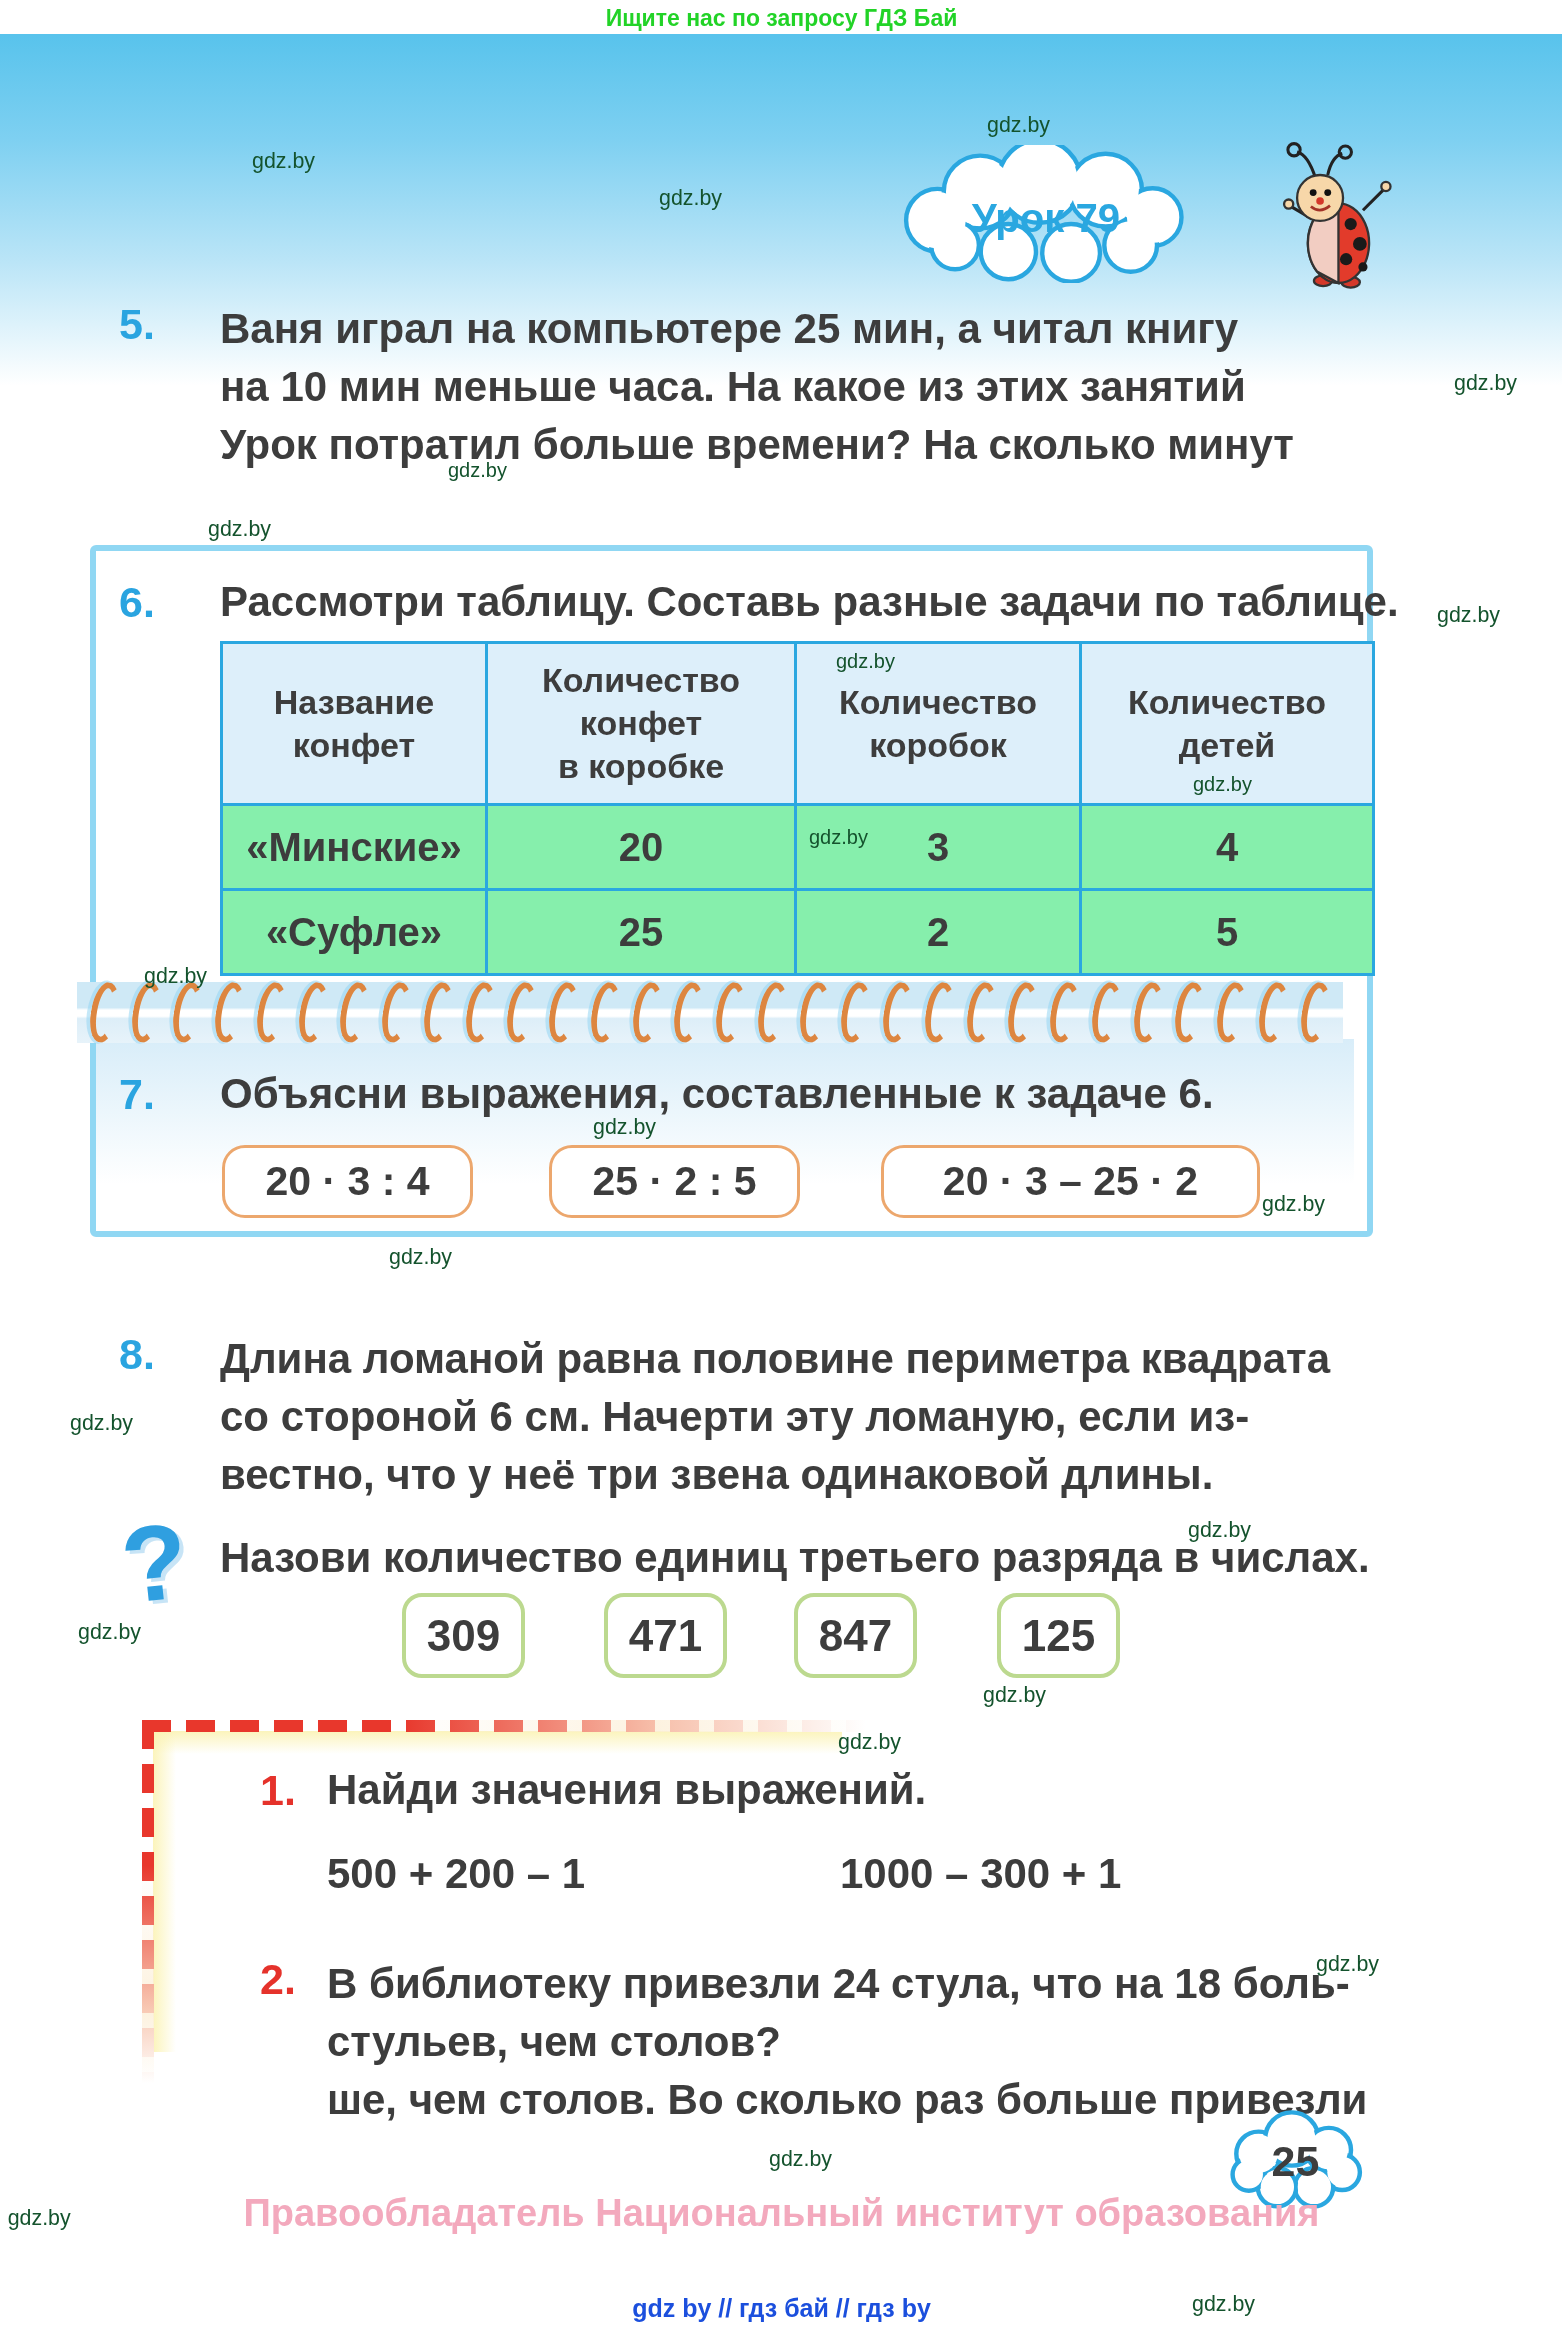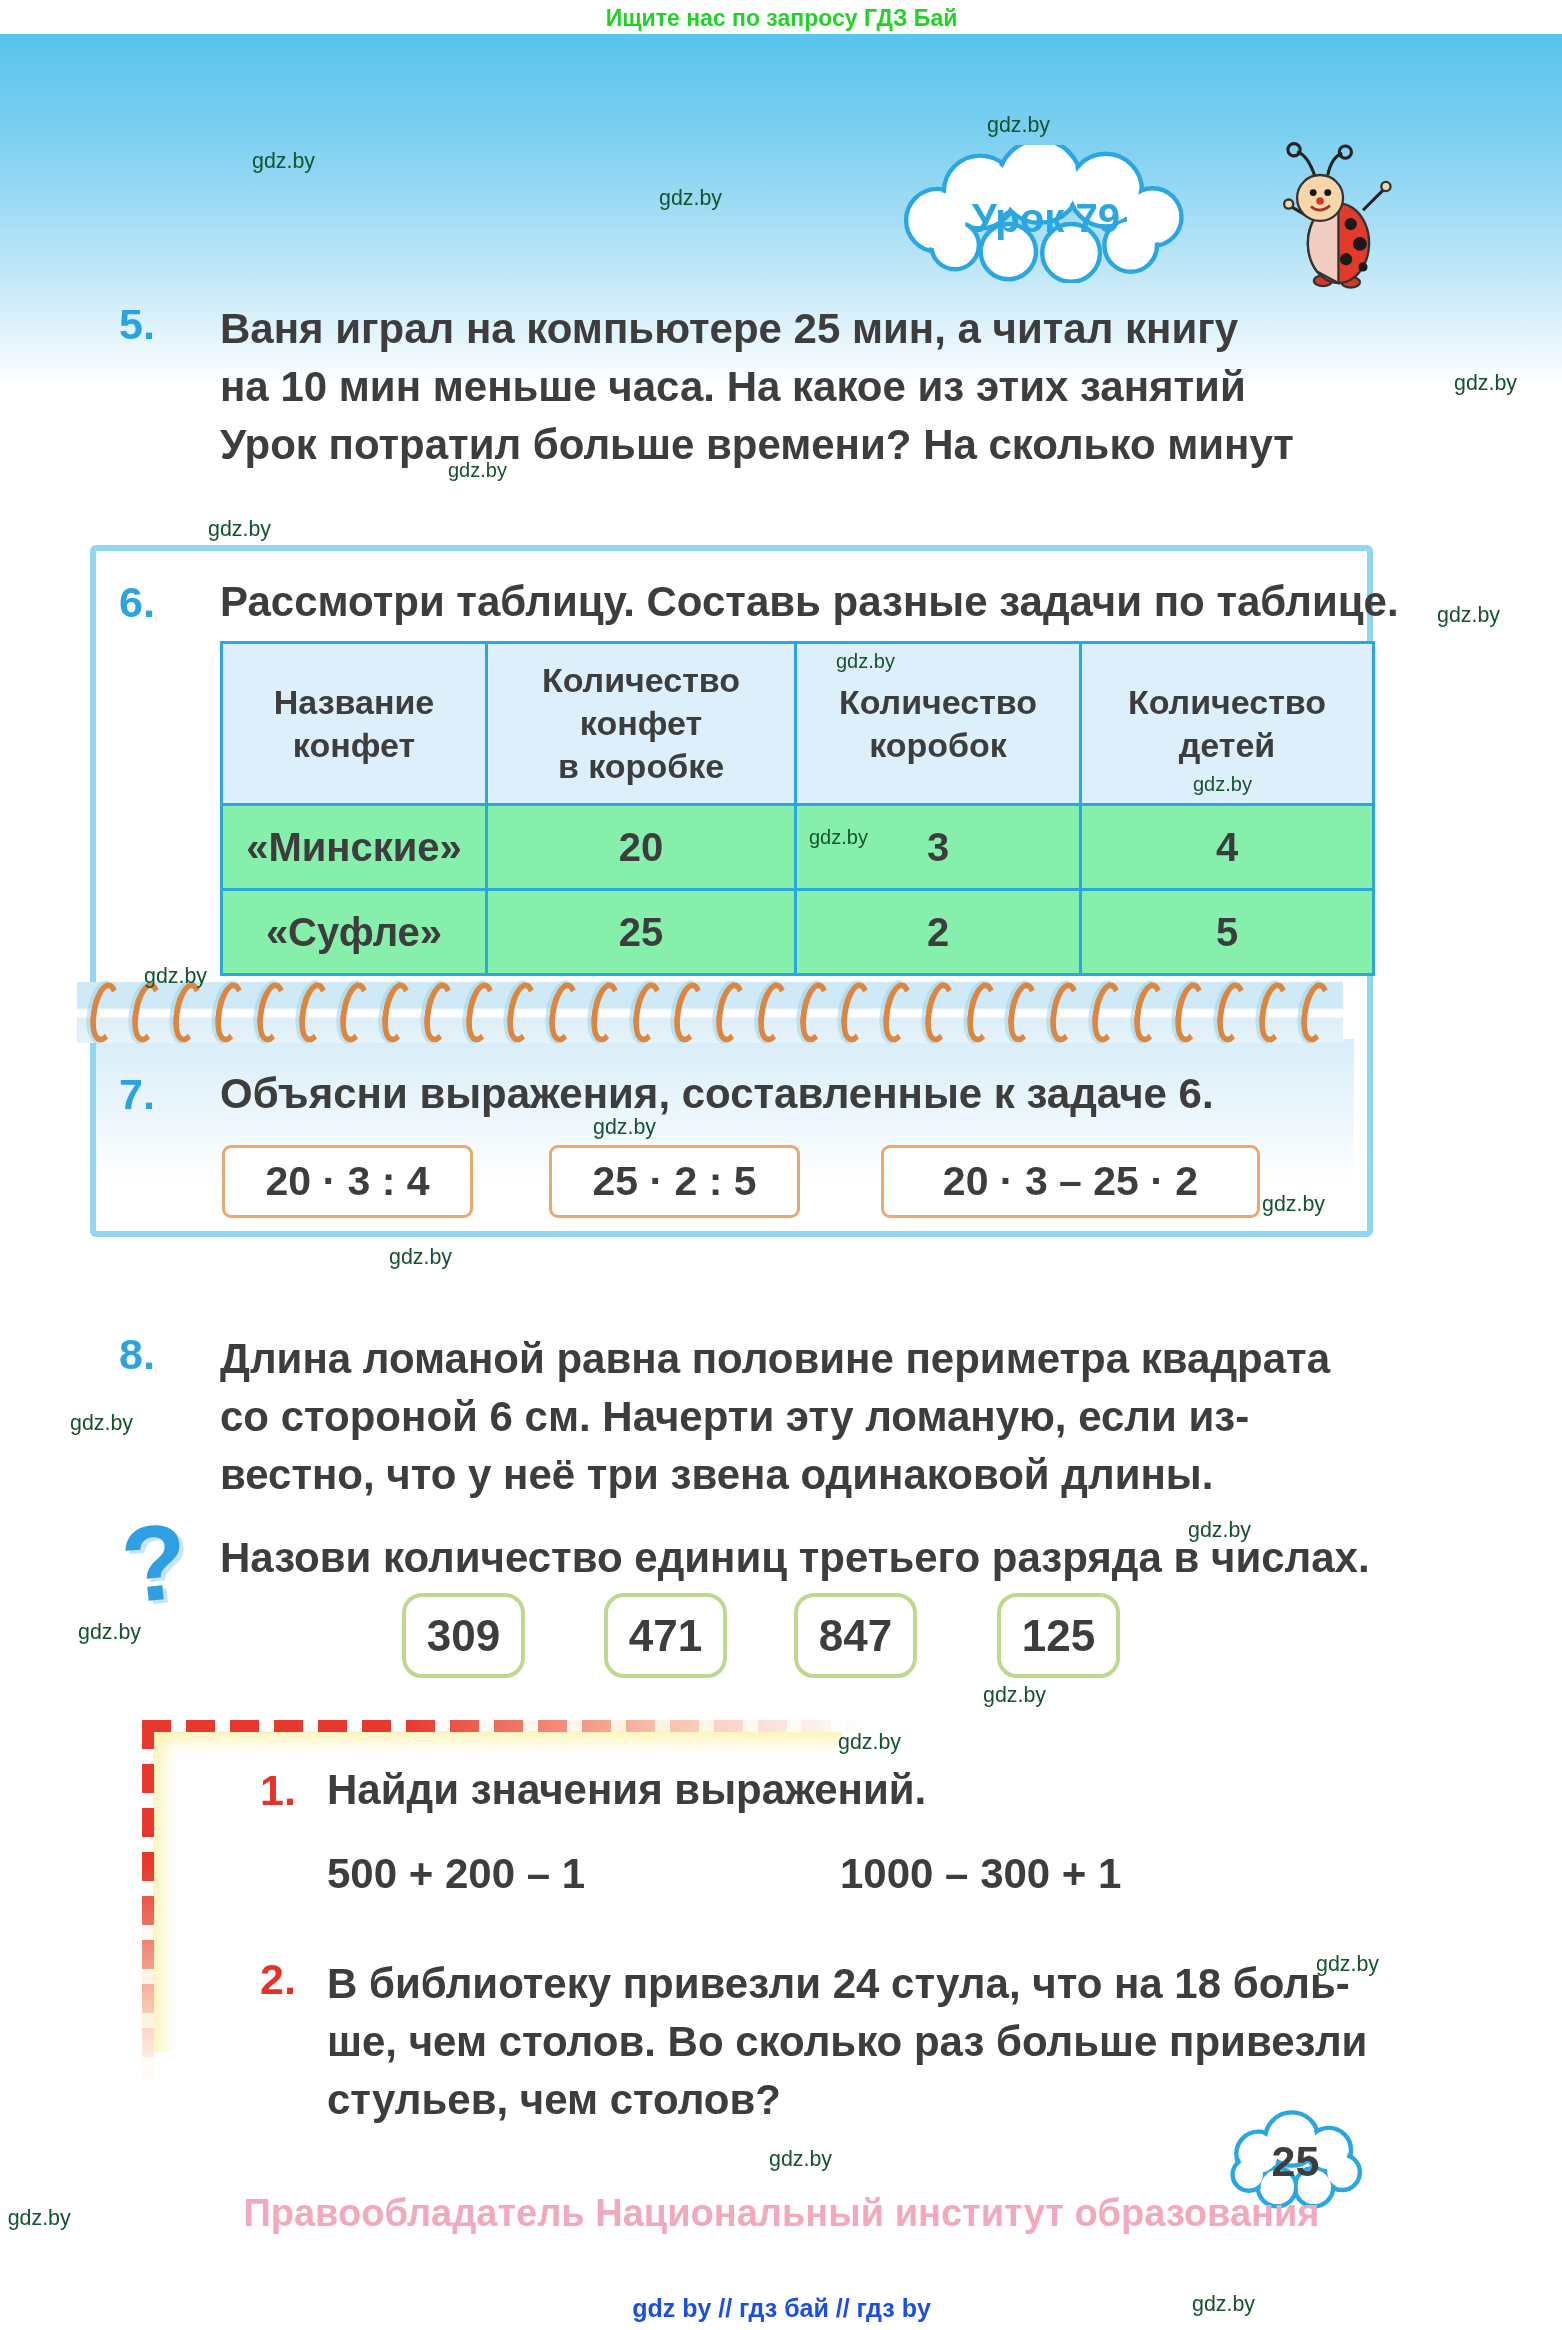--- a/index.html
+++ b/index.html
@@ -45,21 +45,21 @@
 
   
   .spiral-band{position:absolute;left:77px;top:982px;width:1266px;height:61px;z-index:20;
       background:linear-gradient(180deg,#cfe9f6 0%,#cfe9f6 42%,#ffffff 46%,#ffffff 56%,#ddeef8 60%,#e7f3fa 100%);
       display:flex;justify-content:space-between;align-items:center;padding:0 13.8px;box-sizing:border-box;}
   .coil{width:15.3px;height:49px;border:6.1px solid #dd8640;border-right-color:transparent;
         border-radius:50%;transform:rotate(10deg);
         box-shadow:-2.3px 0 0 1.5px rgba(150,213,242,0.55);}
 
   
-  .expr{position:absolute;top:1145px;height:67px;border:3.8px solid #eca76d;border-radius:9px;
+  .expr{position:absolute;top:1145px;height:67px;border:3.8px solid #eca76d;border-radius:23px;
         background:#ffffff;font-size:41px;font-weight:bold;color:#3d3d3d;
         display:flex;align-items:center;justify-content:center;z-index:6;}
 
   
   .qmark{position:absolute;left:122px;top:1501px;font-size:107px;font-weight:bold;color:#2f9fe0;
          transform:rotate(-6deg);text-shadow:3.8px 3.8px 0 rgba(130,195,235,0.45);}
   .numbox{position:absolute;top:1593px;width:115px;height:77px;border:4.6px solid #bcd98f;
           border-radius:20px;background:#ffffff;font-size:44px;font-weight:bold;color:#3d3d3d;
           display:flex;align-items:center;justify-content:center;}
 
@@ -251,22 +251,22 @@
   <div class="dash-left"></div>
 
   <div class="num num-red" style="left:260px;top:1766px">1.</div>
   <div class="ptext" style="left:327px;top:1766px">Найди значения выражений.</div>
   <div class="ptext" style="left:327px;top:1850px">500 + 200 – 1</div>
   <div class="ptext" style="left:840px;top:1850px">1000 – 300 + 1</div>
 
   <div class="num num-red" style="left:260px;top:1955px">2.</div>
   <div class="ptext" style="left:327px;top:1955px">
     <div class="pline">В библиотеку привезли 24 стула, что на 18 боль-</div>
+    <div class="pline">стульев, чем столов?</div>
     <div class="pline">ше, чем столов. Во сколько раз больше привезли</div>
-    <div class="pline">стульев, чем столов?</div>
   </div>
 
   <div class="cloud-page">
     <svg viewBox="0 0 190 150" width="145" height="111">
       <g fill="#ffffff" stroke="#2aa7e0" stroke-width="6">
         <circle cx="45" cy="70" r="30"></circle>
           <circle cx="90" cy="50" r="36"></circle>
         <circle cx="140" cy="65" r="30"></circle>
           <circle cx="158" cy="95" r="24"></circle>
         <circle cx="120" cy="115" r="26"></circle>

